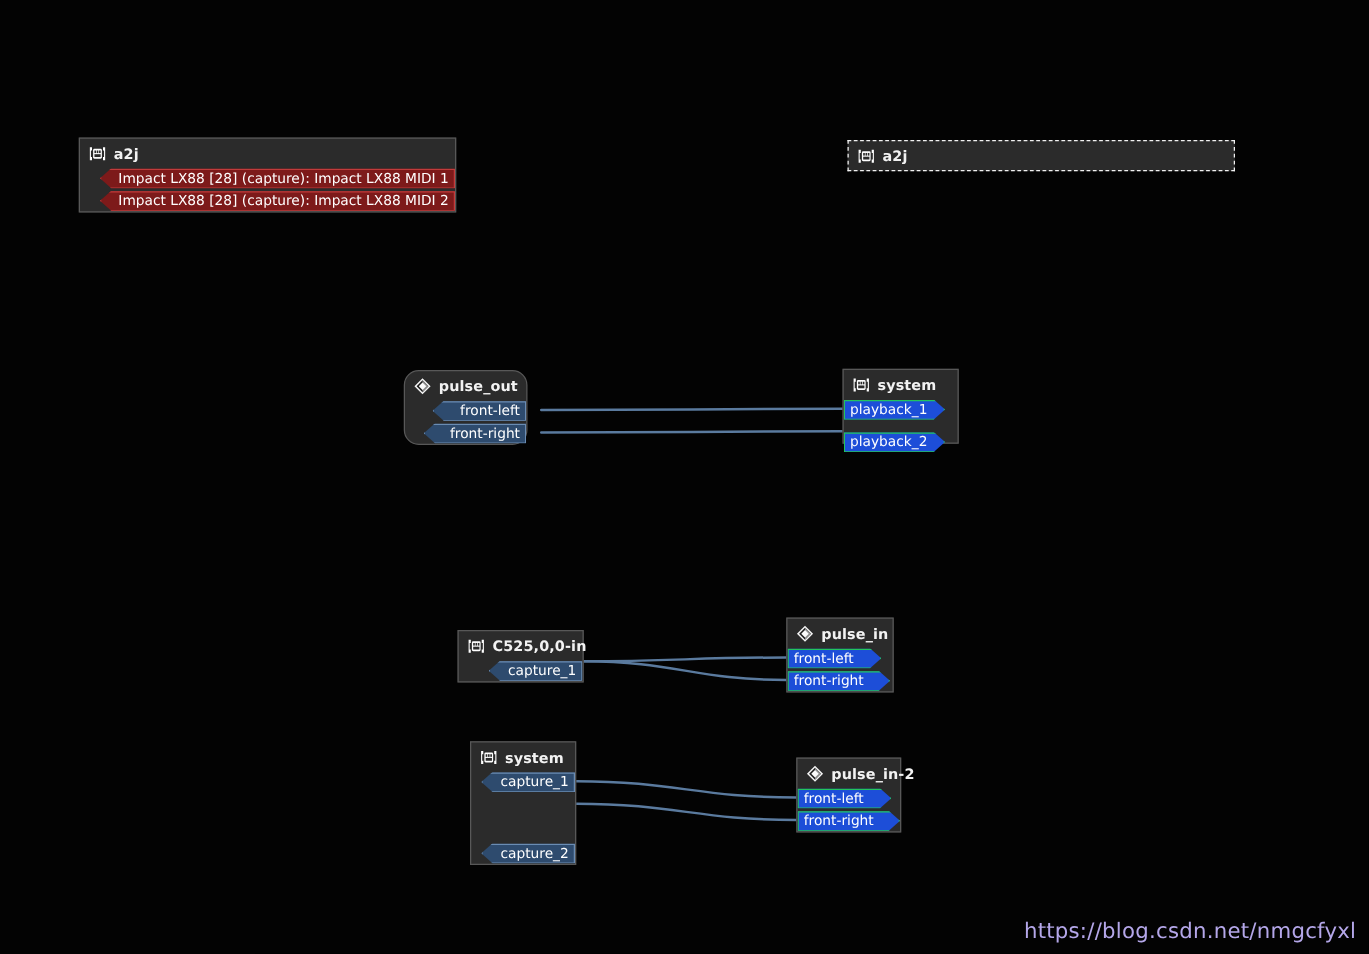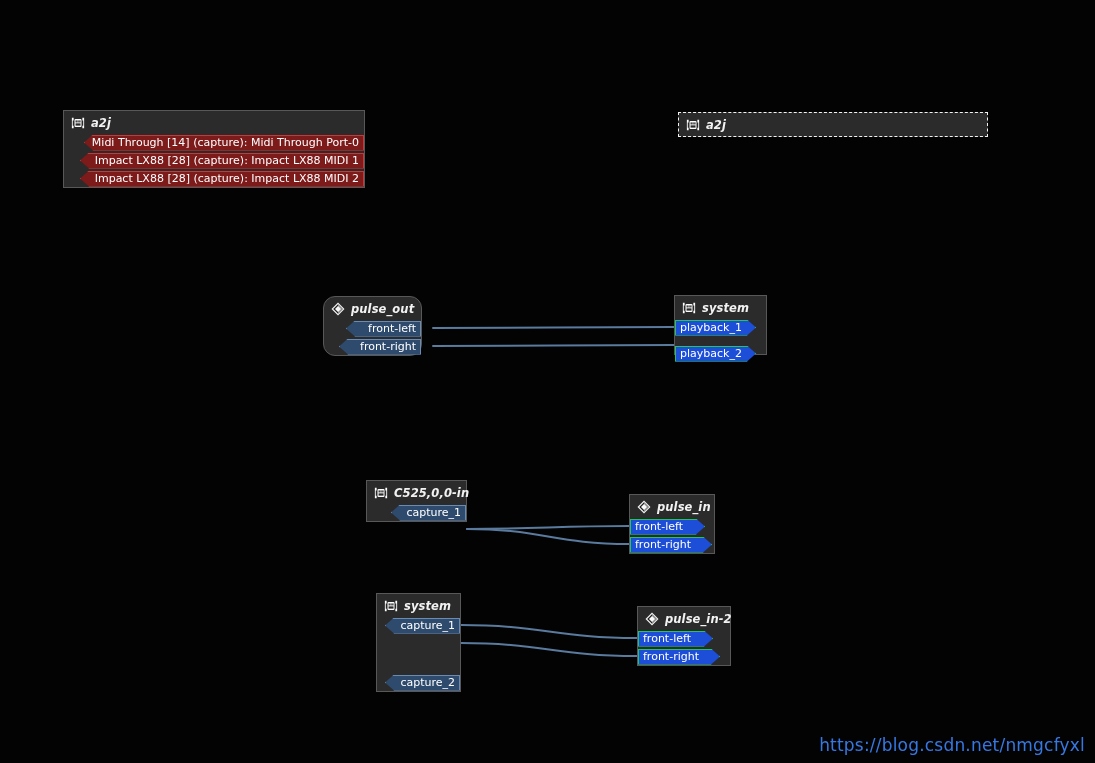--- a/index.html
+++ b/index.html
@@ -43,21 +43,20 @@
     border: 1px dashed #f2f2f2;
     background: #2b2b2b;
   }
 
   .client-header {
     display: flex;
     align-items: center;
     gap: 6px;
     padding: 5px 20px 4px 7px;
     height: 23px;
-    font-style: italic;
   }
   .client-name {
     color: #f2f2f2;
     font-size: 11.5px;
     font-weight: bold;
     letter-spacing: 0.1px;
     white-space: nowrap;
     line-height: 13px;
   }
 
@@ -114,21 +113,21 @@
     border: 1px solid #c23b3b;
   }
 
   .port-label { pointer-events: none; }
 
   
   #watermark {
     position: absolute;
     right: 10px;
     bottom: 8px;
-    color: #3b82f6;
+    color: #c4b5fd;
     font-size: 17px;
     font-family: "DejaVu Sans", "Liberation Sans", sans-serif;
     letter-spacing: 0.2px;
     z-index: 5;
     opacity: 0.92;
   }
 </style>
 </head>
 <body>
 
@@ -151,25 +150,20 @@
             <path d="M13 2 h2 v12 h-2 v-3 h1 v-6 h-1 z" fill="#ffffff"></path>
             <rect x="4" y="3.5" width="8" height="9" rx="1.2" fill="#ffffff"></rect>
             <rect x="5.2" y="5" width="1.5" height="2.4" fill="#2b2b2b"></rect>
             <rect x="7.3" y="5" width="1.5" height="2.4" fill="#2b2b2b"></rect>
             <rect x="9.4" y="5" width="1.5" height="2.4" fill="#2b2b2b"></rect>
             <rect x="5.2" y="8.4" width="5.7" height="2.6" fill="#2b2b2b"></rect>
           </svg>
           <span class="client-name">a2j</span>
         </div>
         <div class="ports">
-          <div class="port-row" style="justify-content: flex-end;">
-            <div class="port out midi" style="width: 280px;">
-              <span class="port-label">Midi Through [14] (capture): Midi Through Port-0</span>
-            </div>
-          </div>
           <div class="port-row" style="justify-content: flex-end; padding-left: 16px;">
             <div class="port out midi" style="width: 284px;">
               <span class="port-label">Impact LX88  [28] (capture): Impact LX88  MIDI 1</span>
             </div>
           </div>
           <div class="port-row" style="justify-content: flex-end;">
             <div class="port out midi" style="width: 284px;">
               <span class="port-label">Impact LX88  [28] (capture): Impact LX88  MIDI 2</span>
             </div>
           </div>
@@ -231,21 +225,21 @@
               <span class="port-label">playback_1</span>
             </div>
           </div>
           <div class="port-row" style="justify-content: flex-start;">
             <div class="port in audio" style="width: 81px; margin-top: 16px;">
               <span class="port-label">playback_2</span>
             </div>
           </div>
         </div>
       </div>
-      <div class="client" style="left: 366px; top: 480px; width: 101px;">
+      <div class="client" style="left: 366px; top: 504px; width: 101px;">
         <div class="client-header">
           <svg class="cicon" viewBox="0 0 16 16" xmlns="http://www.w3.org/2000/svg">
             <path d="M1 2 h2 v3 h-1 v6 h1 v3 h-2 z" fill="#ffffff"></path>
             <path d="M13 2 h2 v12 h-2 v-3 h1 v-6 h-1 z" fill="#ffffff"></path>
             <rect x="4" y="3.5" width="8" height="9" rx="1.2" fill="#ffffff"></rect>
             <rect x="5.2" y="5" width="1.5" height="2.4" fill="#2b2b2b"></rect>
             <rect x="7.3" y="5" width="1.5" height="2.4" fill="#2b2b2b"></rect>
             <rect x="9.4" y="5" width="1.5" height="2.4" fill="#2b2b2b"></rect>
             <rect x="5.2" y="8.4" width="5.7" height="2.6" fill="#2b2b2b"></rect>
           </svg>
@@ -301,21 +295,21 @@
               <span class="port-label">capture_1</span>
             </div>
           </div>
           <div class="port-row" style="justify-content: flex-end; margin-top: 40px;">
             <div class="port out audio" style="width: 75px;">
               <span class="port-label">capture_2</span>
             </div>
           </div>
         </div>
       </div>
-      <div class="client" style="left: 637px; top: 606px; width: 94px;">
+      <div class="client" style="left: 637px; top: 606px; width: 84px;">
         <div class="client-header">
           <svg class="cicon" viewBox="0 0 16 16" xmlns="http://www.w3.org/2000/svg">
             <path d="M8 0.6 L15.4 8 L8 15.4 L0.6 8 Z" fill="#f4f4f4"></path>
             <path d="M8 2.6 L13.4 8 L8 13.4 L2.6 8 Z" fill="#1d1d1d"></path>
             <path d="M8 2.6 L13.4 8 L8 13.4 Z" fill="#8d8d8d"></path>
             <path d="M8 4.6 L11.4 8 L8 11.4 L4.6 8 Z" fill="#fafafa"></path>
           </svg>
           <span class="client-name">pulse_in-2</span>
         </div>
         <div class="ports">

